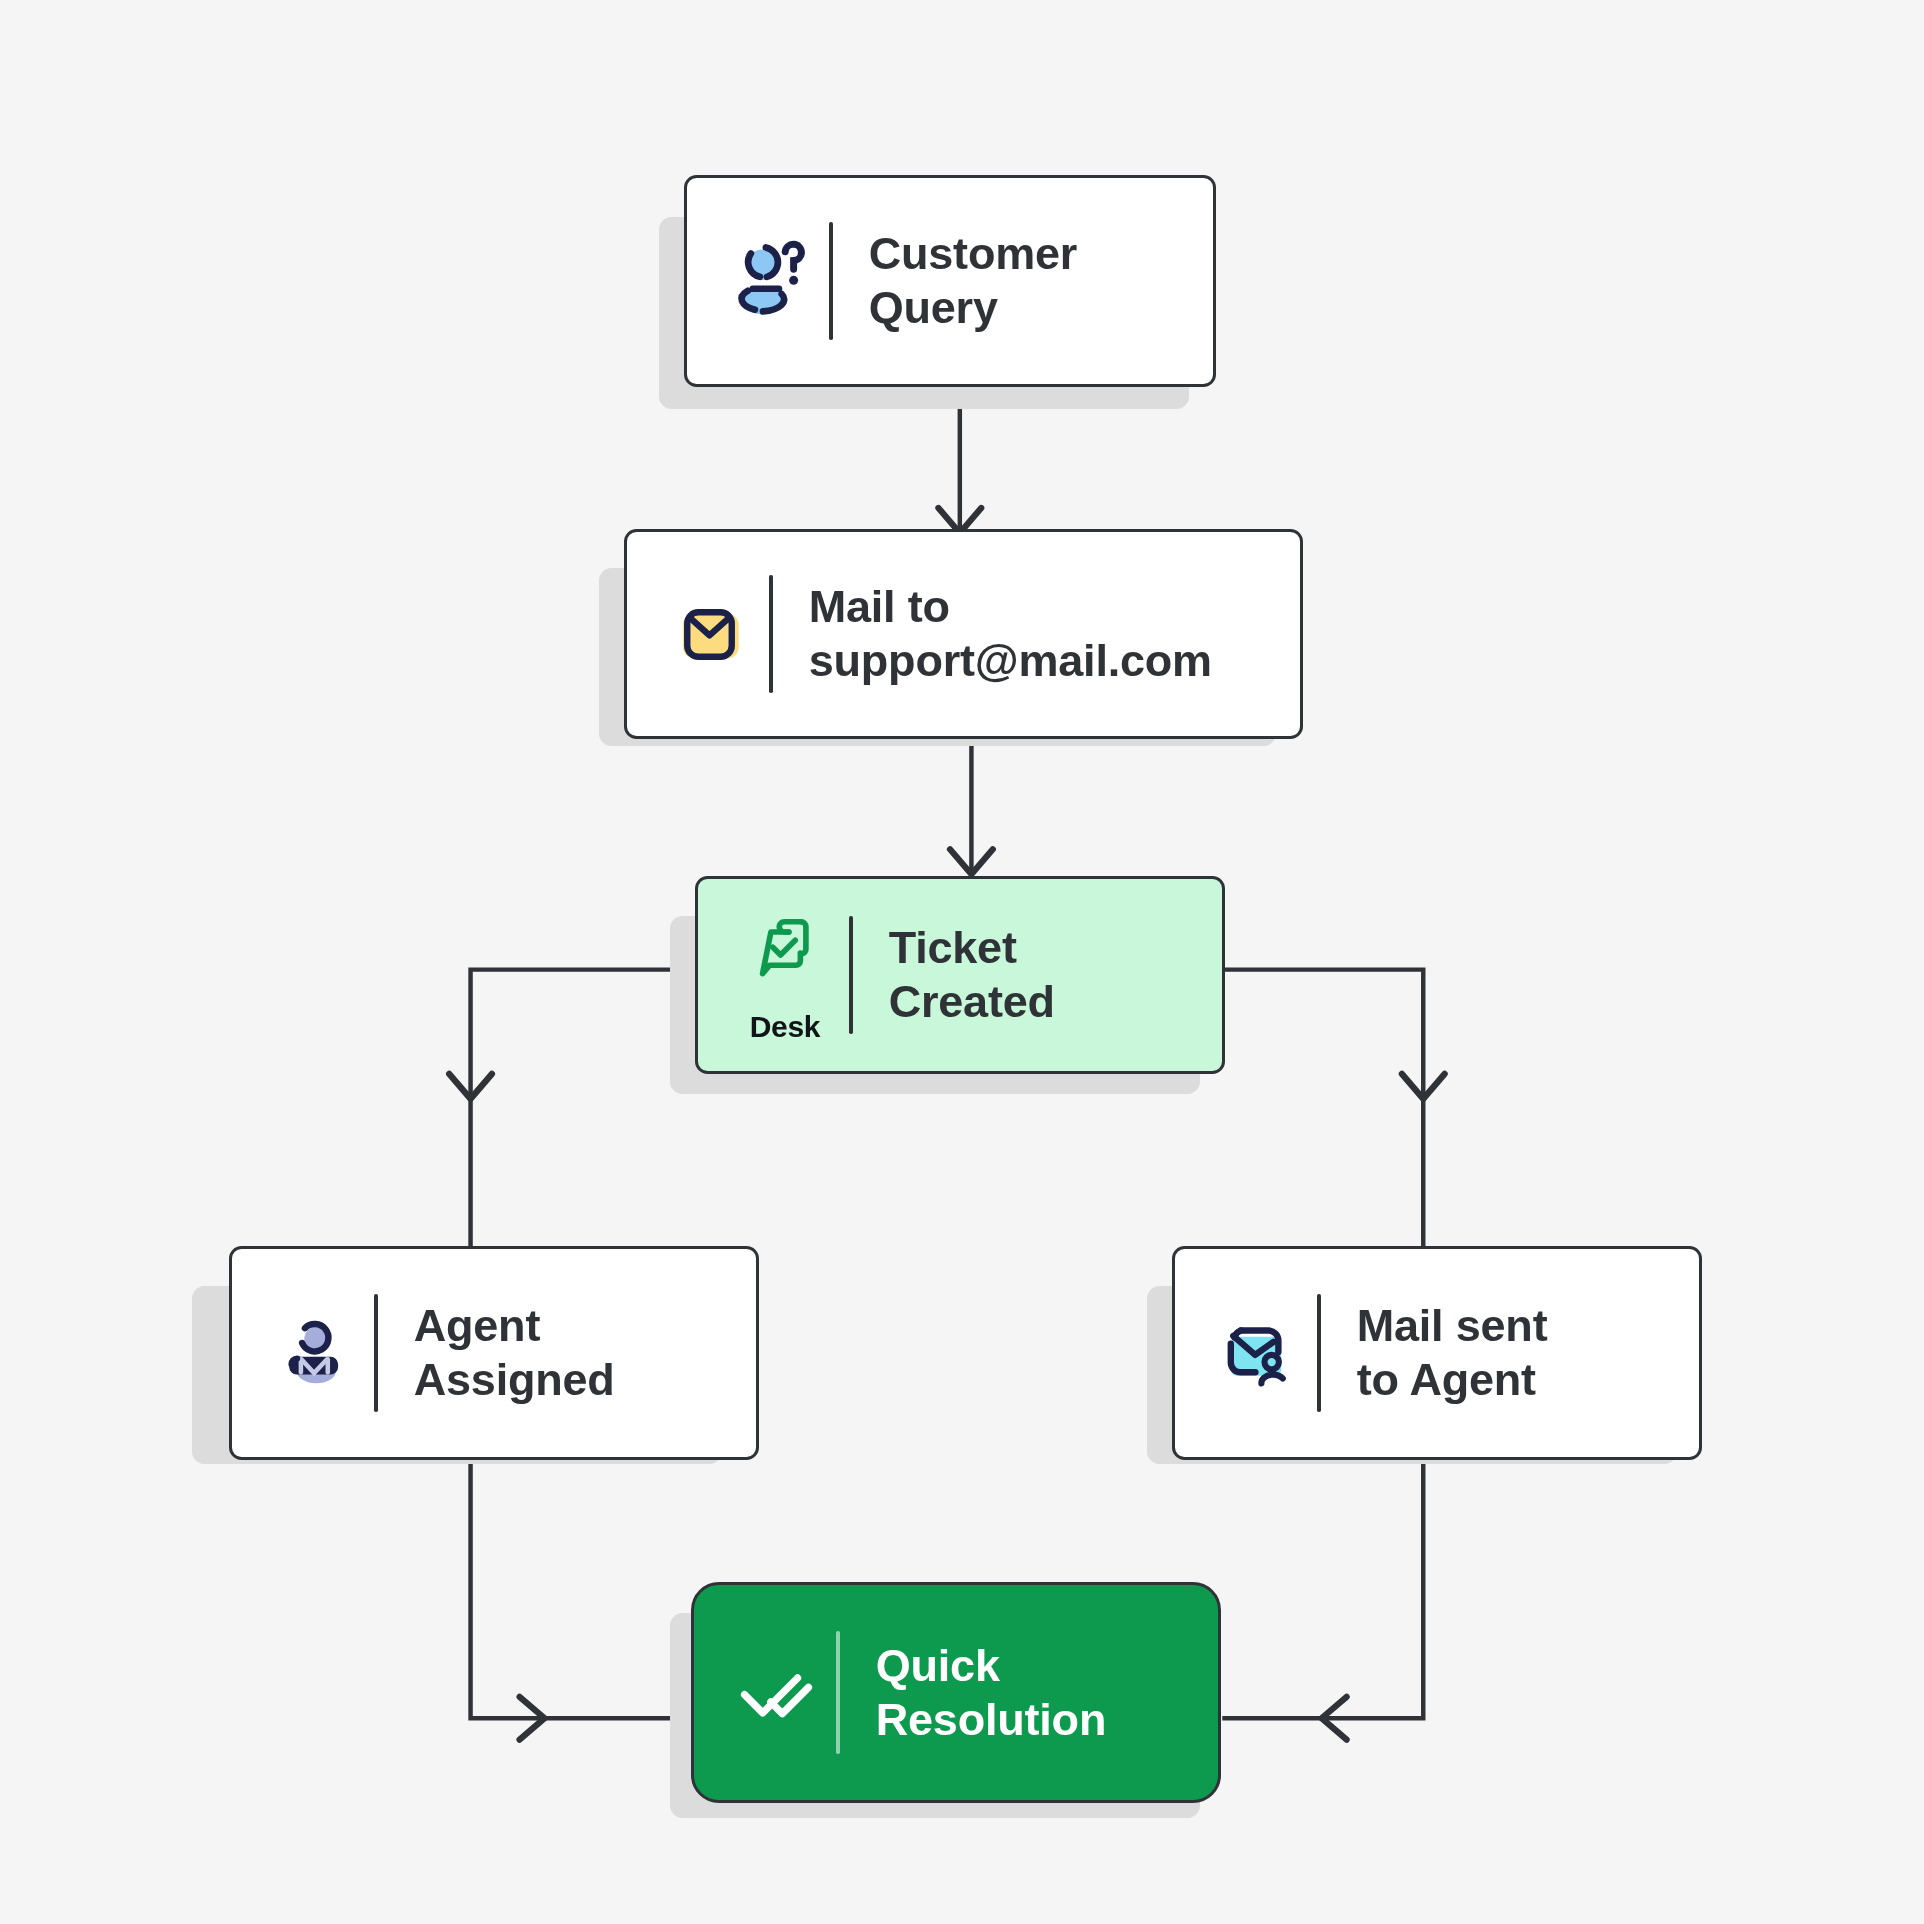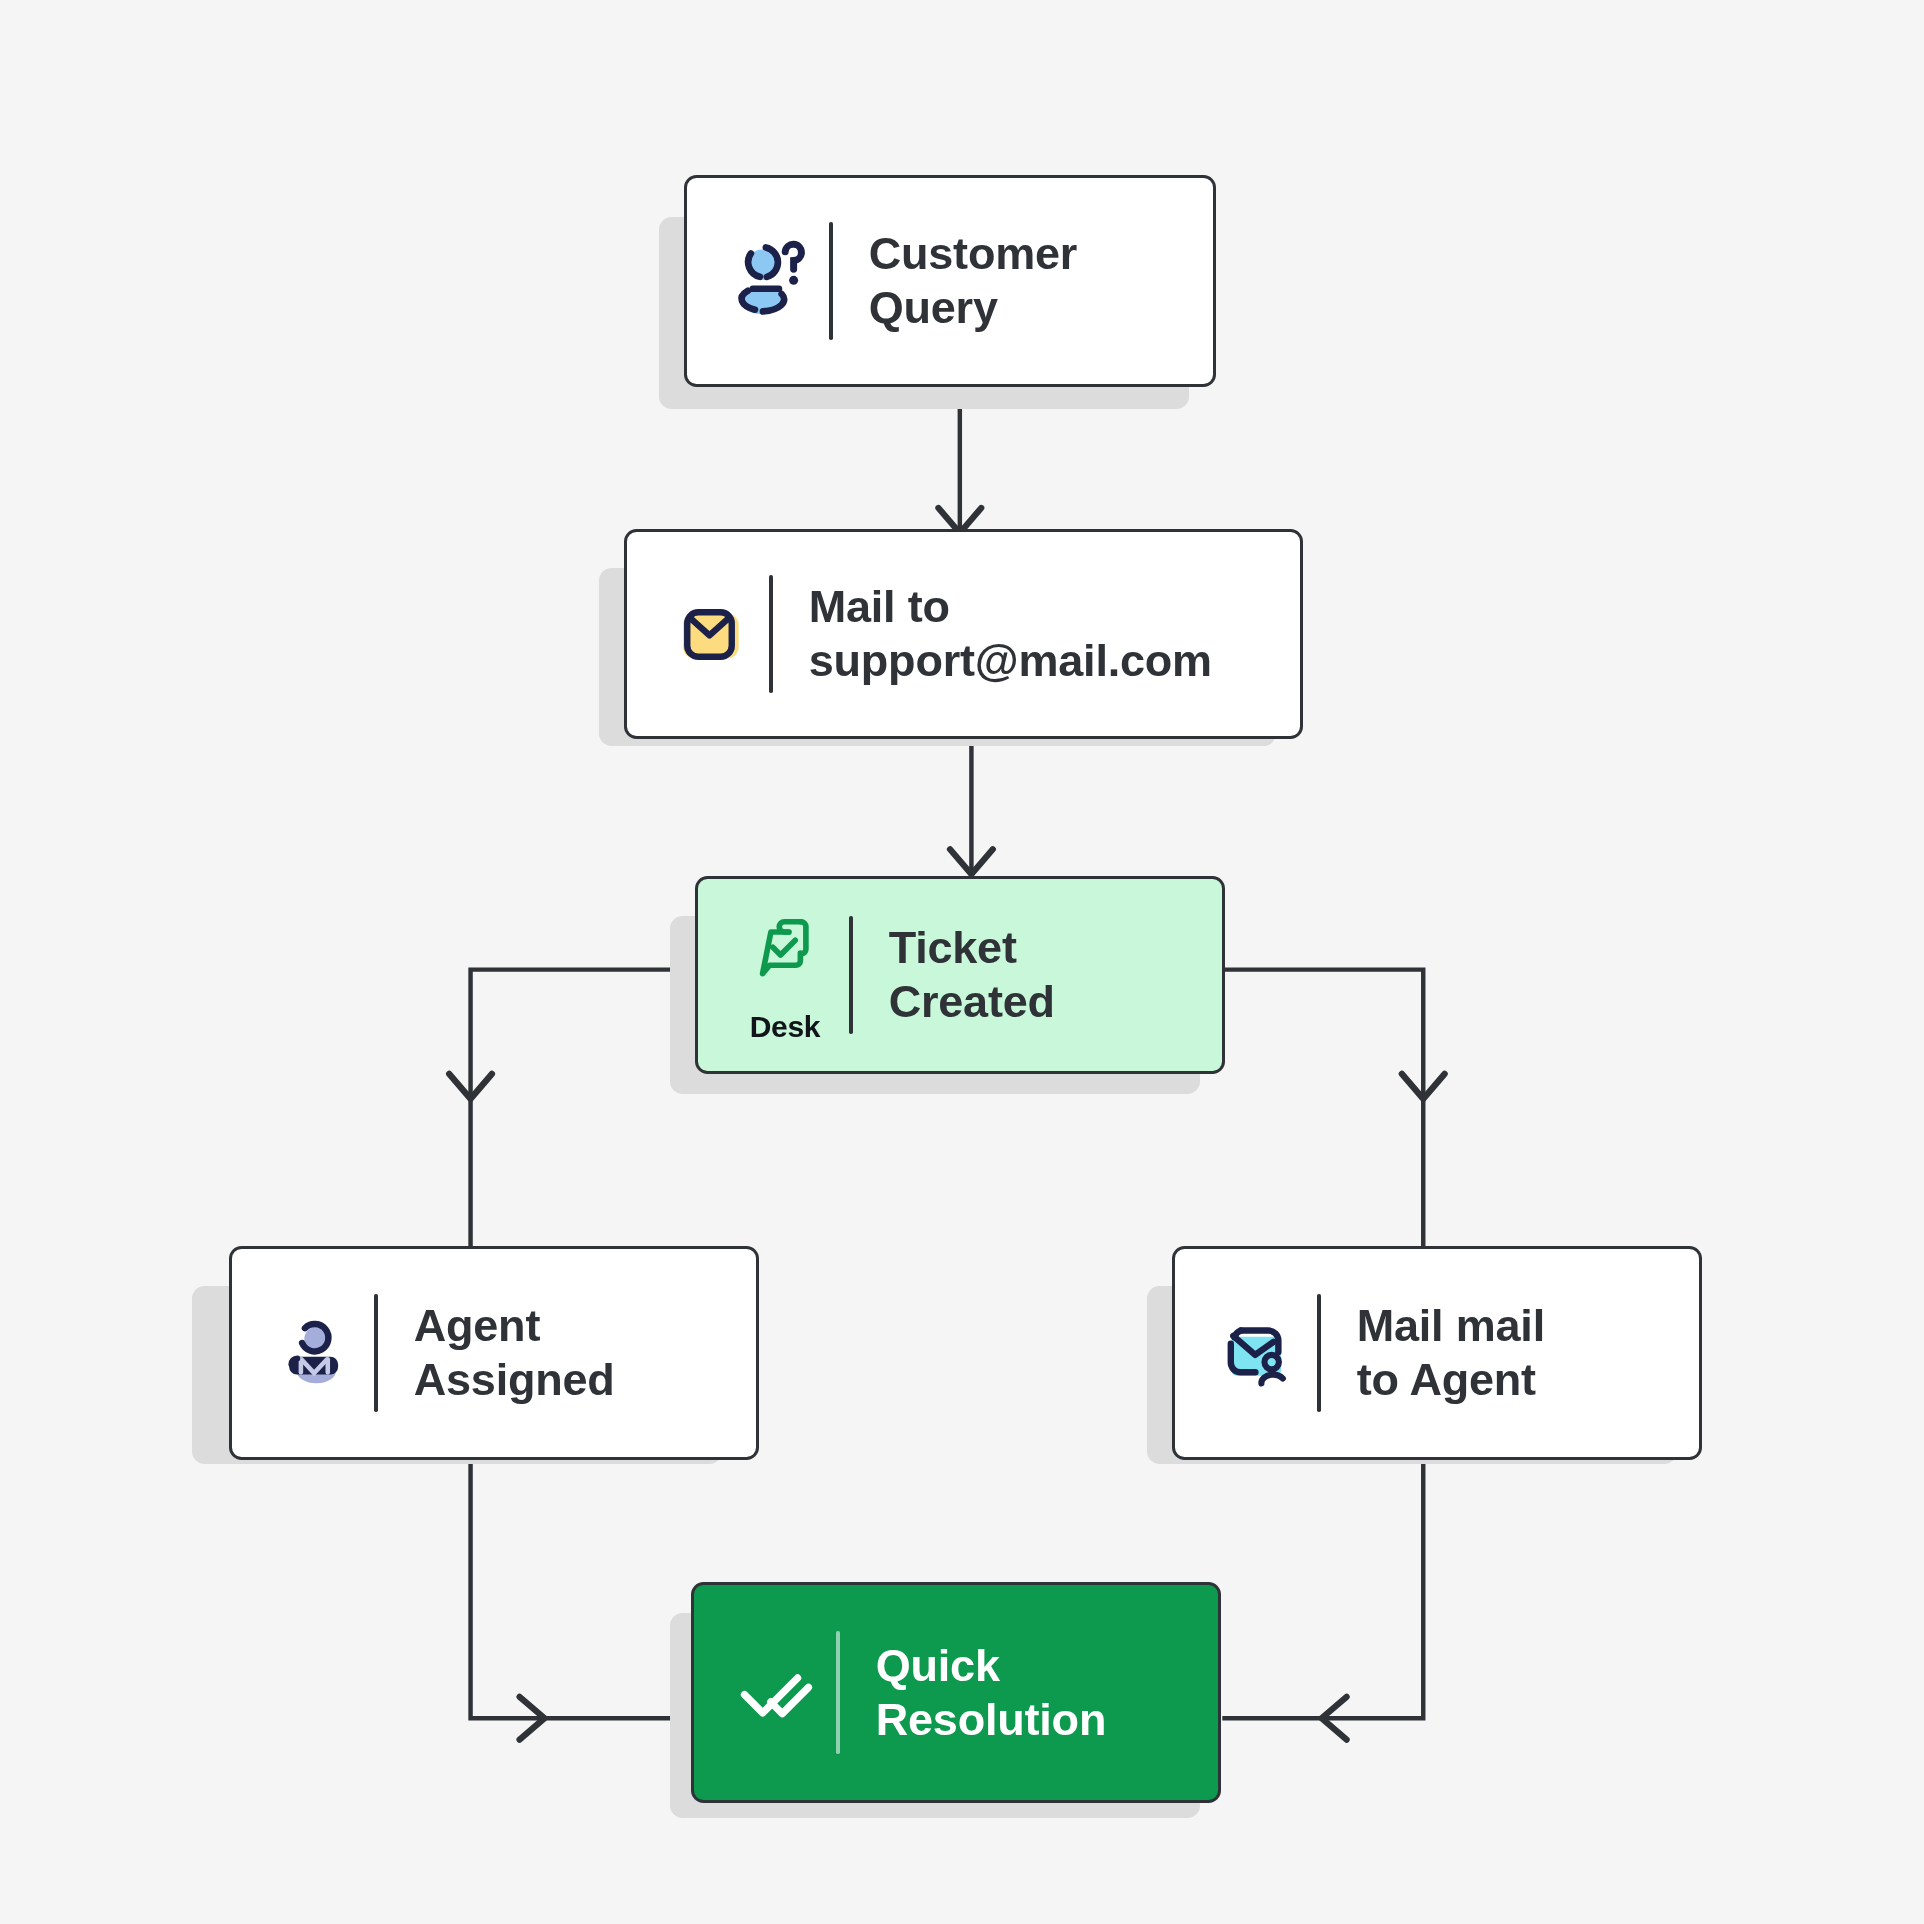--- a/index.html
+++ b/index.html
@@ -217,26 +217,26 @@
           <path d="M 12.8 25 L 12.8 38.5 A 7 7 0 0 0 19.8 45.5 L 30.5 45.5"></path>
           <path d="M 14.6 19.3 L 30.3 33 L 43.5 23.6"></path>
         </g>
         <circle cx="42.2" cy="38.2" r="5.2" fill="none" stroke="#1B2148" stroke-width="4.4"></circle>
         <g fill="none" stroke="#1B2148" stroke-width="4.4" stroke-linecap="round">
           <path d="M 34.8 53.5 A 8.4 6 0 0 1 42.2 47.2 A 8.4 6 0 0 1 50.2 50"></path>
         </g>
       </svg>
     </span>
     <span class="divider" style="height:118px; margin:0 36px 0 7.1px;"></span>
-    <span class="label">Mail mail
+    <span class="label">Mail sent
 to Agent</span>
   </div>
 
   <div class="node-shadow" style="left:670px; top:1613px; width:530px; height:205px;"></div>
-  <div class="node green" style="left:691px; top:1582px; width:530px; height:221px; padding:0 30px;">
+  <div class="node green" style="left:691px; top:1582px; width:530px; height:221px; padding:0 30px;border-radius:28px;">
     <span class="icon-wrap" style="width:105px;">
       <svg width="93" height="93" viewBox="0 0 64 64">
         <g fill="none" stroke="#FFFFFF" stroke-width="5" stroke-linecap="round" stroke-linejoin="round">
           <path d="M 10 33.5 L 22.5 46 L 46.5 22"></path>
           <path d="M 28 38.5 L 36 46.5 L 54 28.5"></path>
         </g>
       </svg>
     </span>
     <span class="divider" style="height:123px; margin:0 36px 0 7.1px;"></span>
     <span class="label">Quick

